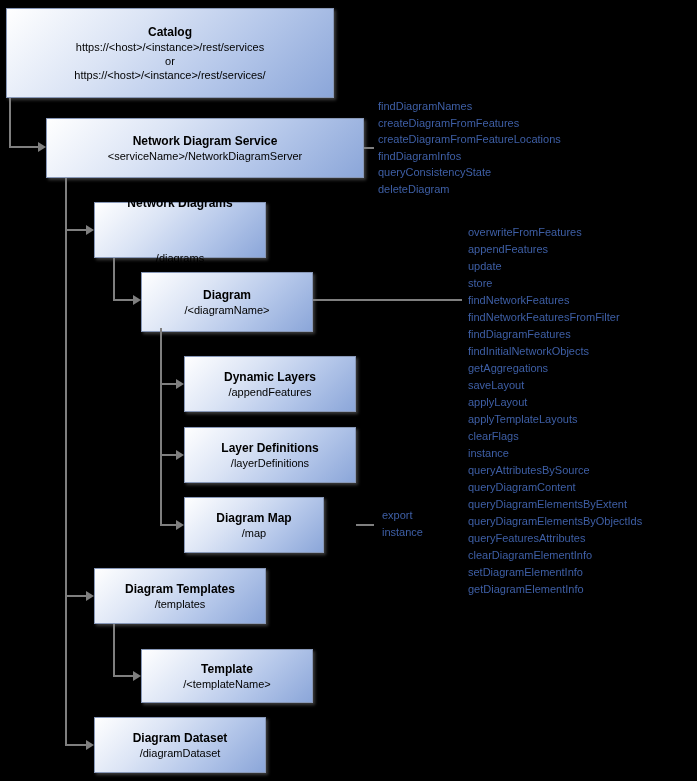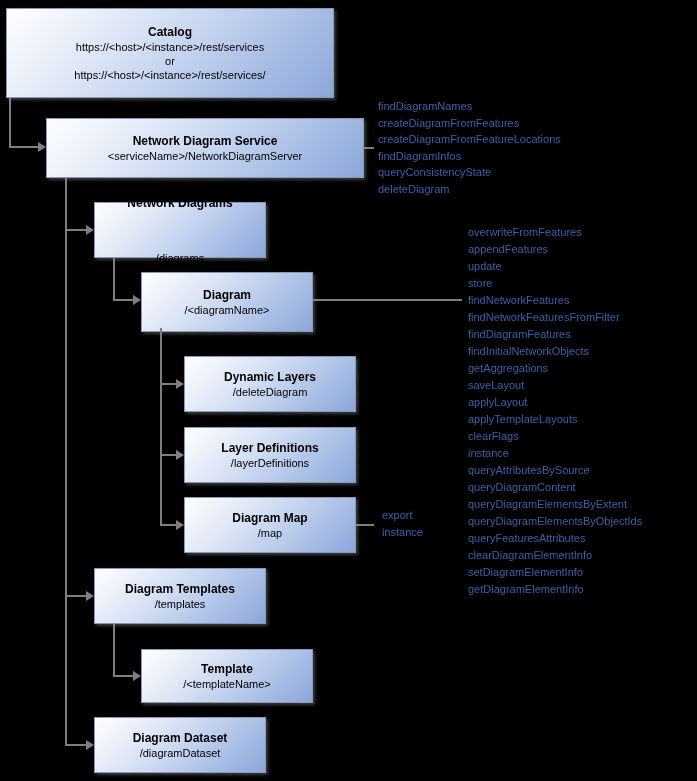--- a/index.html
+++ b/index.html
@@ -53,29 +53,29 @@
     <div class="box-path">/diagrams</div>
   </div>
 
   <div class="box" style="left:141px;top:272px;width:172px;height:60px;">
     <div class="box-title">Diagram</div>
     <div class="box-path">/&lt;diagramName&gt;</div>
   </div>
 
   <div class="box" style="left:184px;top:356px;width:172px;height:56px;">
     <div class="box-title">Dynamic Layers</div>
-    <div class="box-path">/deleteDiagram</div>
+    <div class="box-path">/appendFeatures</div>
   </div>
 
   <div class="box" style="left:184px;top:427px;width:172px;height:56px;">
     <div class="box-title">Layer Definitions</div>
     <div class="box-path">/layerDefinitions</div>
   </div>
 
-  <div class="box" style="left:184px;top:497px;width:172px;height:56px;">
+  <div class="box" style="left:184px;top:497px;width:140px;height:56px;">
     <div class="box-title">Diagram Map</div>
     <div class="box-path">/map</div>
   </div>
 
   <div class="box" style="left:94px;top:568px;width:172px;height:56px;">
     <div class="box-title">Diagram Templates</div>
     <div class="box-path">/templates</div>
   </div>
 
   <div class="box" style="left:141px;top:649px;width:172px;height:54px;">

